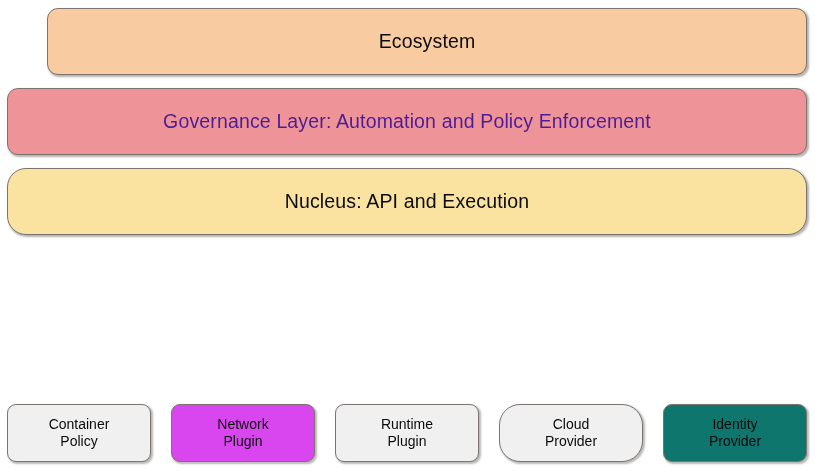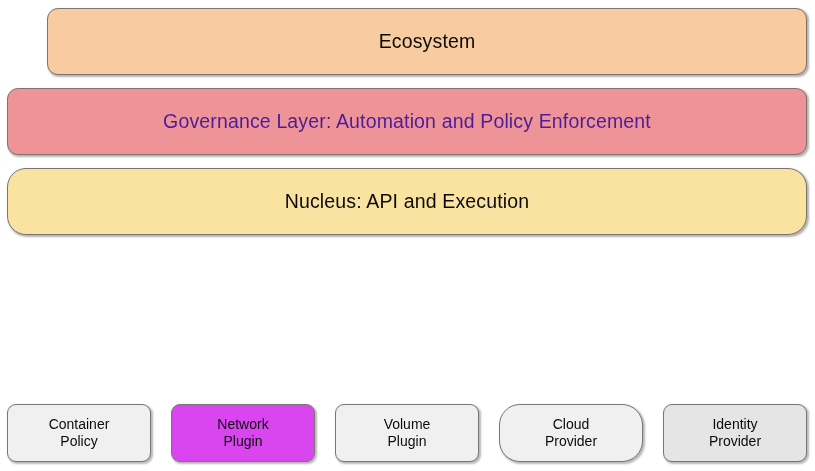--- a/index.html
+++ b/index.html
@@ -115,30 +115,30 @@
       <span class="plugin-line" style="color: rgb(11, 11, 11);">Container</span>
       <span class="plugin-line" style="color: rgb(11, 11, 11);">Policy</span>
     </div>
 
     <div class="plugin-box" style="background: #d946ef; border-color: rgb(123, 116, 113);">
       <span class="plugin-line" style="color: rgb(11, 11, 11);">Network</span>
       <span class="plugin-line" style="color: rgb(11, 11, 11);">Plugin</span>
     </div>
 
     <div class="plugin-box" style="background: rgb(240, 240, 240); border-color: rgb(123, 116, 113);">
-      <span class="plugin-line" style="color: rgb(11, 11, 11);">Volume</span>
+      <span class="plugin-line" style="color: rgb(11, 11, 11);">Runtime</span>
       <span class="plugin-line" style="color: rgb(11, 11, 11);">Plugin</span>
     </div>
 
 
     <div class="plugin-box" style="background: rgb(240, 240, 240); border-color: rgb(123, 116, 113); border-radius: 21px;">
       <span class="plugin-line" style="color: rgb(11, 11, 11);">Cloud</span>
       <span class="plugin-line" style="color: rgb(11, 11, 11);">Provider</span>
     </div>
 
-    <div class="plugin-box" style="background: #e5e5e5; border-color: rgb(123, 116, 113);">
+    <div class="plugin-box" style="background: #0f766e; border-color: rgb(123, 116, 113);">
       <span class="plugin-line" style="color: rgb(11, 11, 11);">Identity</span>
       <span class="plugin-line" style="color: rgb(11, 11, 11);">Provider</span>
     </div>
 
   </div>
 
 </div>
 
 </body></html>

